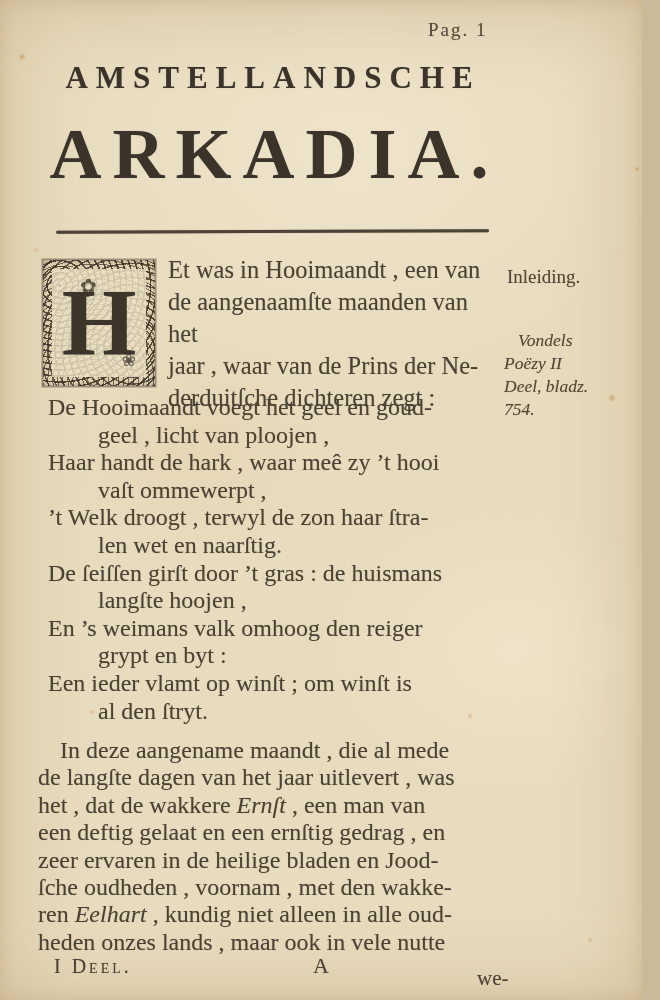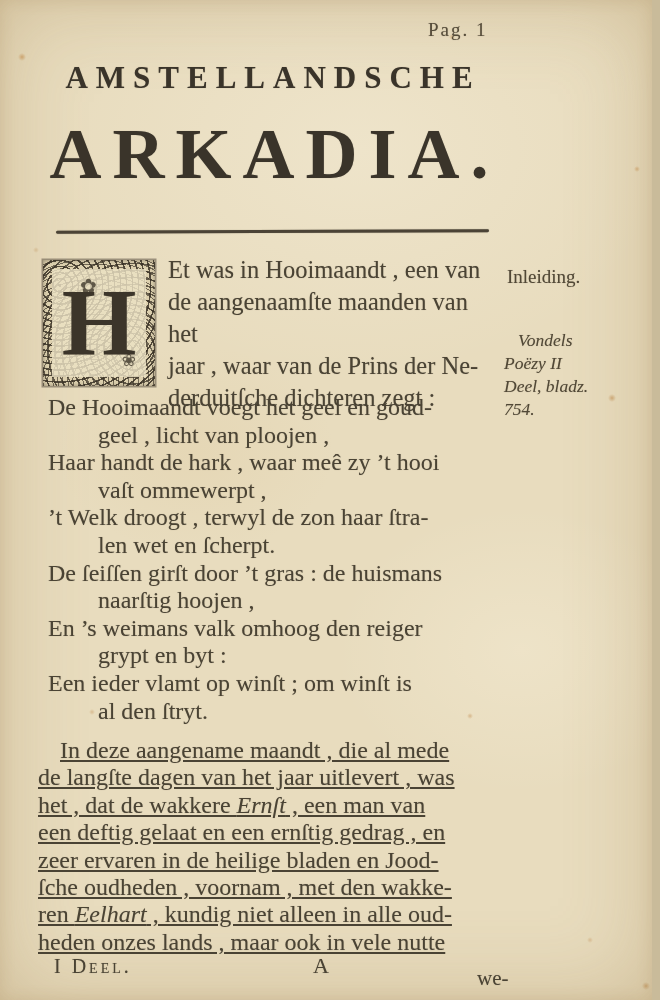--- a/index.html
+++ b/index.html
@@ -17,21 +17,20 @@
       radial-gradient(circle 3px at 612px 398px, rgba(180,115,45,.48), transparent 4px),
       radial-gradient(circle 2px at 92px 712px, rgba(180,115,45,.32), transparent 3px),
       radial-gradient(circle 2px at 470px 716px, rgba(180,115,45,.38), transparent 3px),
       radial-gradient(circle 3px at 646px 986px, rgba(180,115,45,.45), transparent 4px),
       radial-gradient(circle 2px at 590px 940px, rgba(180,115,45,.28), transparent 3px),
       radial-gradient(circle 2px at 36px 250px, rgba(180,115,45,.25), transparent 3px),
       radial-gradient(ellipse 200px 150px at 30% 45%, rgba(205,170,105,.10), transparent 70%),
       radial-gradient(ellipse 260px 200px at 80% 65%, rgba(255,248,230,.25), transparent 72%),
       radial-gradient(ellipse 420px 300px at 55% 15%, rgba(252,246,230,.30), transparent 75%);
     box-shadow: inset 0 0 85px rgba(150,115,62,.30), inset 0 0 16px rgba(150,115,62,.18);
-    padding-left: 10px;
   }
   .page *{text-shadow:0 0 1px rgba(74,67,52,.30);}
 
   .pag{position:absolute;top:19px;left:428px;font-size:19px;letter-spacing:2px;color:#564c3a;}
 
   .t1{position:absolute;top:60px;left:38px;width:462px;text-align:center;
       font-size:31px;font-weight:bold;letter-spacing:8px;text-indent:8px;color:#3a342a;}
   .t2{position:absolute;top:118px;left:38px;width:462px;text-align:center;line-height:1;
       font-size:72px;font-weight:bold;letter-spacing:11px;text-indent:11px;color:#3a342a;}
 
@@ -61,21 +60,21 @@
          font-style:italic;line-height:23px;color:#514836;}
   .note2 .n2-first{padding-left:14px;}
 
   .verse{position:absolute;top:394px;left:22px;width:464px;
          font-size:24px;line-height:27.6px;}
   .vline{padding-left:26px;white-space:nowrap;}
   .vline.ind{padding-left:76px;}
 
   .prose{position:absolute;top:737px;left:38px;width:466px;
          font-size:24px;line-height:27.4px;}
-  .pline{white-space:nowrap;text-decoration:underline;}
+  .pline{white-space:nowrap;}
   .pline.first{padding-left:22px;}
   .it{font-style:italic;}
 
   .foot-vol{position:absolute;top:955px;left:54px;font-size:20px;
             font-variant:small-caps;letter-spacing:3px;}
   .foot-sig{position:absolute;top:953px;left:313px;font-size:22px;}
   .foot-catch{position:absolute;top:966px;left:477px;font-size:21px;}
 </style>
 </head>
 <body>
@@ -110,23 +109,23 @@
     <div>Deel, bladz.</div>
     <div>754.</div>
   </div>
 
   <div class="verse">
     <div class="vline">De Hooimaandt voegt het geel en goud-</div>
     <div class="vline ind">geel , licht van ploojen ,</div>
     <div class="vline">Haar handt de hark , waar meê zy ’t hooi</div>
     <div class="vline ind">vaſt ommewerpt ,</div>
     <div class="vline">’t Welk droogt , terwyl de zon haar ſtra-</div>
-    <div class="vline ind">len wet en ſcherpt.</div>
+    <div class="vline ind">len wet en naarſtig.</div>
     <div class="vline">De ſeiſſen girſt door ’t gras : de huismans</div>
-    <div class="vline ind">naarſtig hoojen ,</div>
+    <div class="vline ind">langſte hoojen ,</div>
     <div class="vline">En ’s weimans valk omhoog den reiger</div>
     <div class="vline ind">grypt en byt :</div>
     <div class="vline">Een ieder vlamt op winſt ; om winſt is</div>
     <div class="vline ind">al den ſtryt.</div>
   </div>
 
   <div class="prose">
     <div class="pline first"><span>In deze aangename maandt , die al mede</span><span class="it"></span><span></span></div>
     <div class="pline"><span>de langſte dagen van het jaar uitlevert , was</span><span class="it"></span><span></span></div>
     <div class="pline"><span>het , dat de wakkere </span><span class="it">Ernſt</span><span> , een man van</span></div>

